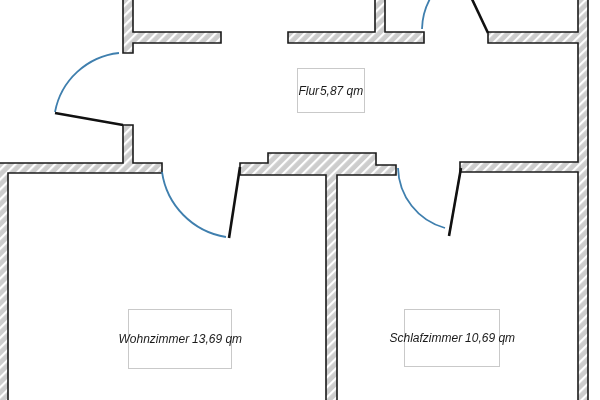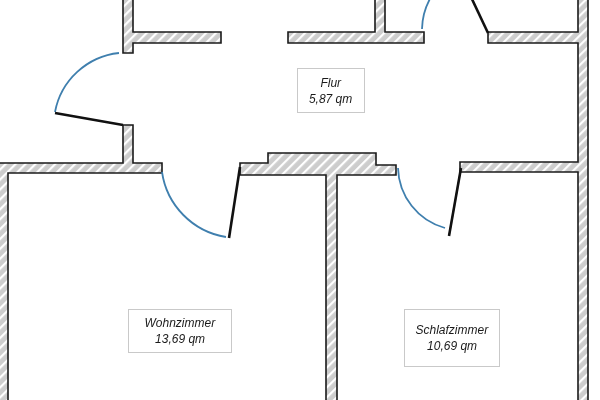--- a/index.html
+++ b/index.html
@@ -16,29 +16,29 @@
   #stage{
     position:relative;width:600px;height:400px;overflow:hidden;
     background:var(--background);
     font-family:"Liberation Sans",sans-serif;
   }
   #plan-svg{position:absolute;left:0;top:0;}
   .wall{fill:url(#hatch);stroke:var(--wall-outline);stroke-width:1.6;stroke-linejoin:miter;}
   .door-leaf{stroke:var(--door-leaf);stroke-width:2.6;stroke-linecap:butt;fill:none;}
   .door-arc{stroke:var(--door-arc);stroke-width:1.8;fill:none;}
   .room-label{
-    position:absolute;display:flex;flex-direction:column;align-items:center;justify-content:center;
+    position:absolute;display:flex;flex-direction:row;align-items:center;justify-content:center;
     background:#ffffff;border:1px solid var(--label-border);
     color:var(--label-text);font-style:italic;font-size:12.5px;line-height:1.28;
     text-align:center;box-sizing:border-box;white-space:nowrap;
   }
   .room-label .room-name{font-weight:500;transform:scaleX(.96);}
   .room-label .room-area{transform:scaleX(.96);}
   #label-flur{left:297px;top:68px;width:68px;height:45px;}
-  #label-wohnzimmer{left:128px;top:309px;width:104px;height:44px;}
+  #label-wohnzimmer{left:128px;top:309px;width:104px;height:60px;}
   #label-schlafzimmer{left:404px;top:309px;width:96px;height:58px;}
 </style>
 </head>
 <body>
 
 <div id="stage">
 
   <svg id="plan-svg" width="600" height="400" viewBox="0 0 600 400">
     <defs>
       <pattern id="hatch" patternUnits="userSpaceOnUse" width="7" height="7" patternTransform="rotate(45)">

